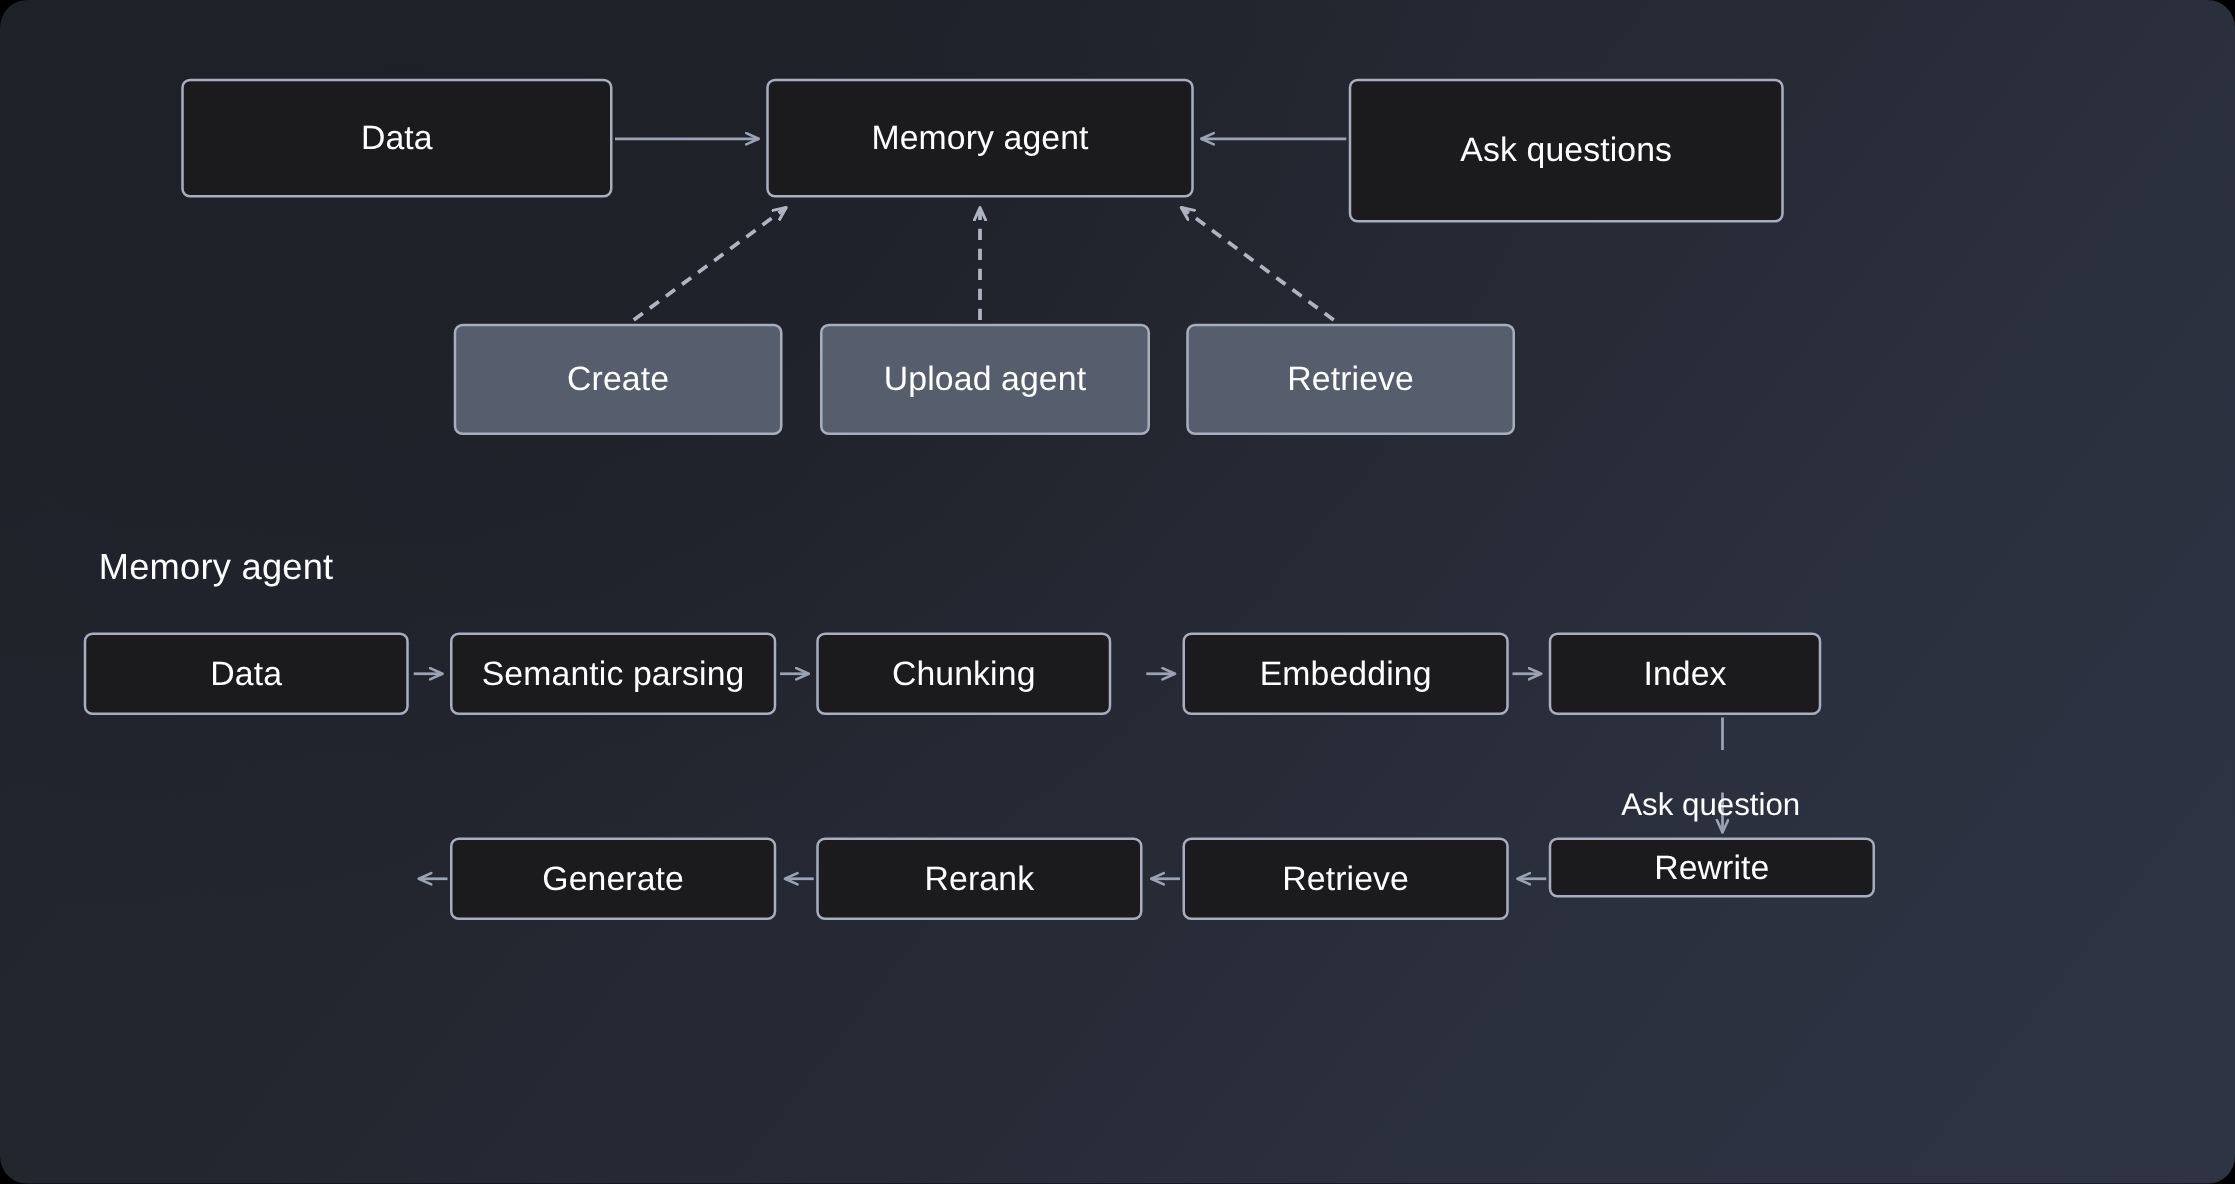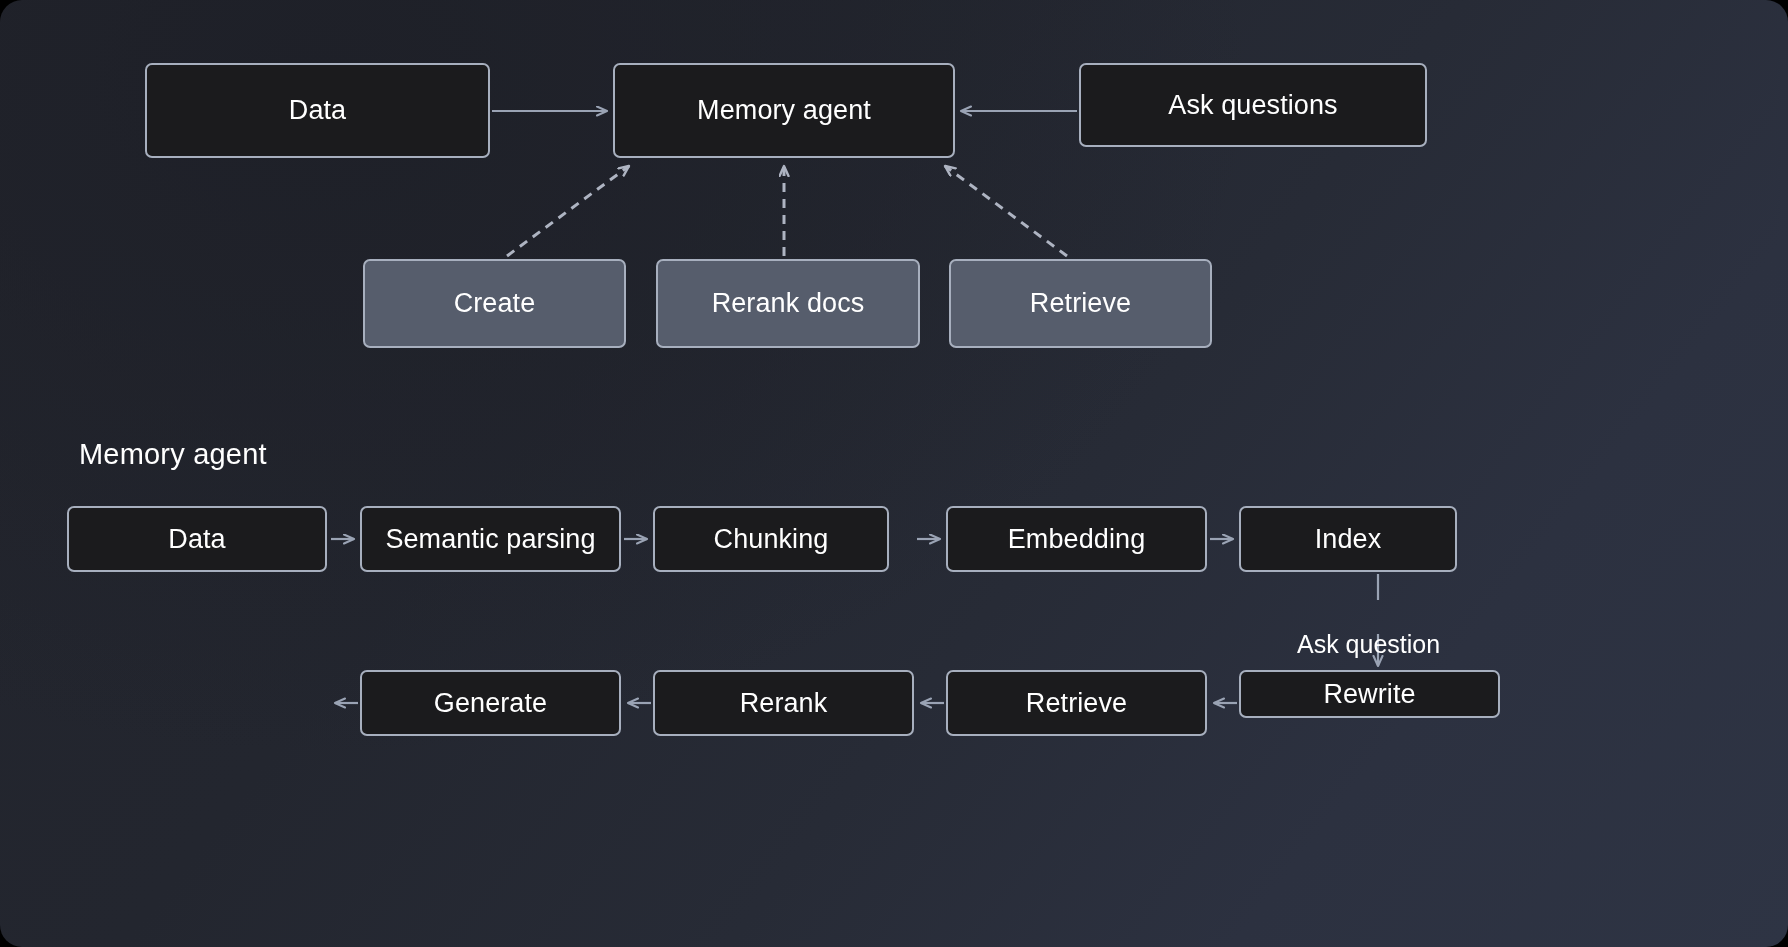--- a/index.html
+++ b/index.html
@@ -140,30 +140,30 @@
   </svg>
 
   <div class="node dark" style="left:145px; top:63px; width:345px; height:95px;">
     <span class="node-label">Data</span>
   </div>
 
   <div class="node dark" style="left:613px; top:63px; width:342px; height:95px;">
     <span class="node-label">Memory agent</span>
   </div>
 
-  <div class="node dark" style="left:1079px; top:63px; width:348px; height:84px;">
+  <div class="node dark" style="left:1079px; top:63px; width:348px; height:115px;">
     <span class="node-label">Ask questions</span>
   </div>
 
   <div class="node light" style="left:363px; top:259px; width:263px; height:89px;">
     <span class="node-label">Create</span>
   </div>
 
   <div class="node light" style="left:656px; top:259px; width:264px; height:89px;">
-    <span class="node-label">Rerank docs</span>
+    <span class="node-label">Upload agent</span>
   </div>
 
   <div class="node light" style="left:949px; top:259px; width:263px; height:89px;">
     <span class="node-label">Retrieve</span>
   </div>
 
   <div class="free-text" id="section-title" style="left:79px; top:438px;">Memory agent</div>
 
   <div class="node dark" style="left:67px; top:506px; width:260px; height:66px;">
     <span class="node-label">Data</span>

